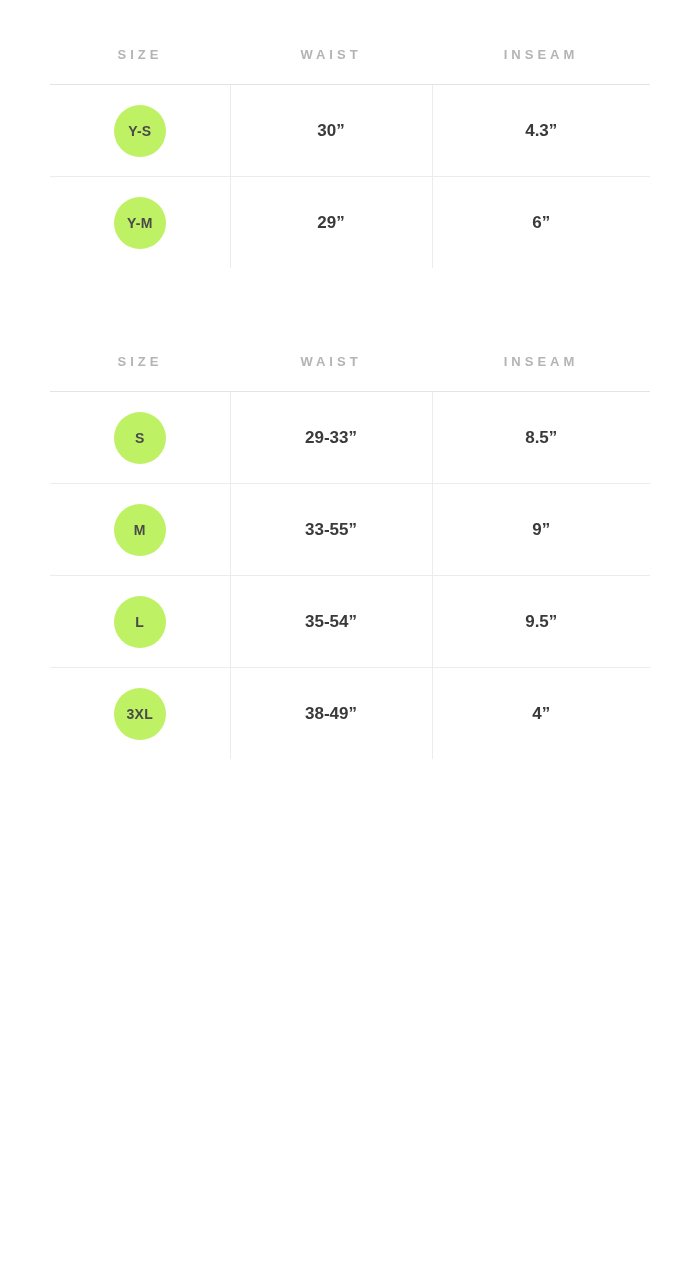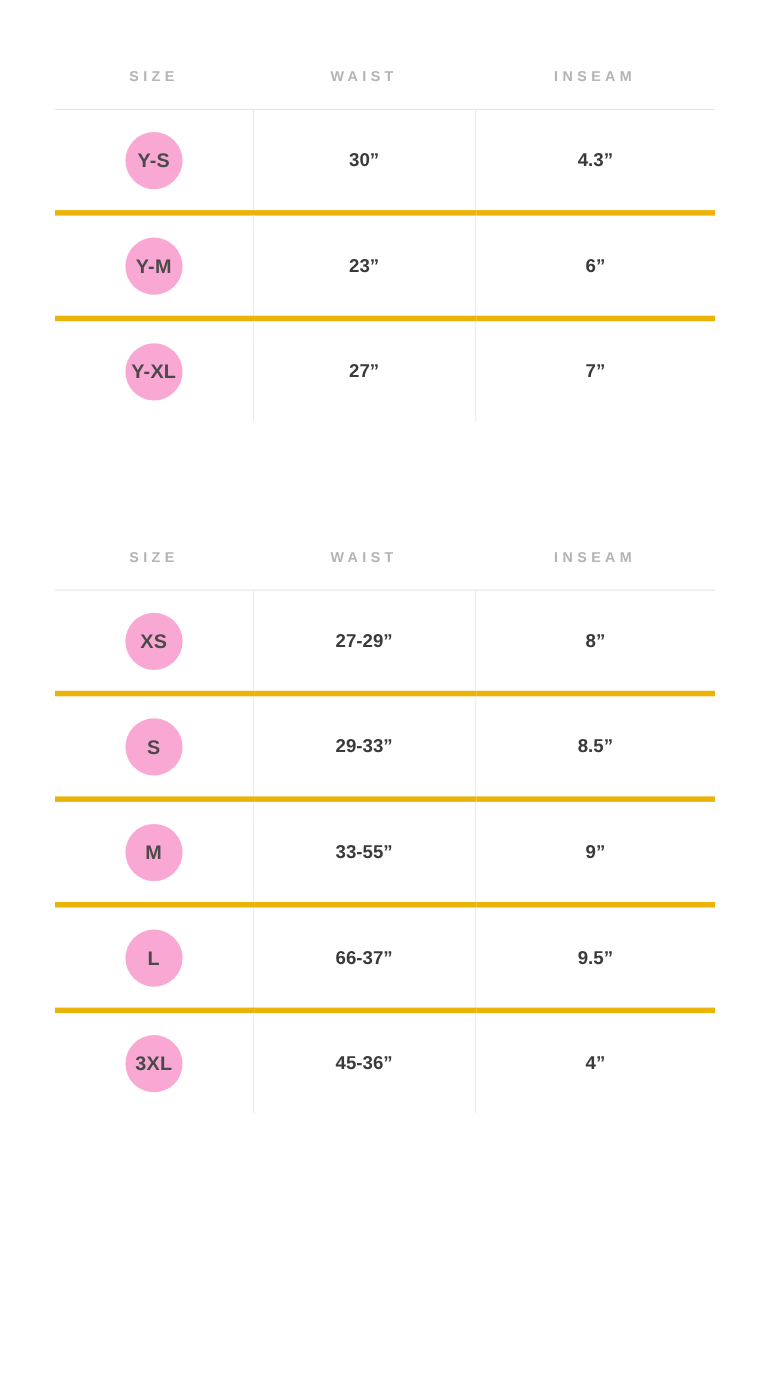--- a/index.html
+++ b/index.html
@@ -15,21 +15,21 @@
   }
 
   .page {
     width: 700px;
     box-sizing: border-box;
     padding: 0;
   }
 
   .size-table {
     width: 600px;
-    margin: 16px auto;
+    margin: 1px auto;
     border-collapse: collapse;
     table-layout: fixed;
   }
 
   
   .size-table col.c-size   { width: 180px; }
   .size-table col.c-waist  { width: 202px; }
   .size-table col.c-inseam { width: 218px; }
 
   .size-table thead th {
@@ -41,21 +41,21 @@
     text-align: center;
     padding: 0 0 22px 0;
     border: none;
     background: transparent;
   }
 
   .size-table tbody td {
     height: 91px;
     text-align: center;
     vertical-align: middle;
-    border-top: 5px solid #eab308;
+    border-top: 1px solid #eab308;
     border-bottom: 1px solid #ececec;
     font-size: 17px;
     font-weight: 700;
     color: #3a3a3a;
     padding: 0;
   }
 
   
   .size-table tbody td.col-waist,
   .size-table tbody td.col-inseam {
@@ -76,23 +76,23 @@
     border-left: none;
   }
 
   .size-badge {
     display: inline-flex;
     align-items: center;
     justify-content: center;
     width: 52px;
     height: 52px;
     border-radius: 50%;
-    background: #f9a8d4;
+    background: #bef264;
     color: #4a4a4a;
-    font-size: 18px;
+    font-size: 14px;
     font-weight: 700;
     line-height: 1;
     letter-spacing: 0.2px;
   }
 
   .table-block {
     padding-top: 46px;
   }
   .table-block.second {
     padding-top: 84px;
@@ -124,29 +124,22 @@
           <td class="col-size">
             <span class="size-badge">Y-S</span>
           </td>
           <td class="col-waist">30”</td>
           <td class="col-inseam">4.3”</td>
         </tr>
         <tr>
           <td class="col-size">
             <span class="size-badge">Y-M</span>
           </td>
-          <td class="col-waist">23”</td>
+          <td class="col-waist">29”</td>
           <td class="col-inseam">6”</td>
-        </tr>
-        <tr>
-          <td class="col-size">
-            <span class="size-badge">Y-XL</span>
-          </td>
-          <td class="col-waist">27”</td>
-          <td class="col-inseam">7”</td>
         </tr>
       </tbody>
     </table>
   </div>
 
   <div class="table-block second">
     <table class="size-table">
       <colgroup>
         <col class="c-size">
         <col class="c-waist">
@@ -155,51 +148,44 @@
       <thead>
         <tr>
           <th>SIZE</th>
           <th>WAIST</th>
           <th>INSEAM</th>
         </tr>
       </thead>
       <tbody>
         <tr>
           <td class="col-size">
-            <span class="size-badge">XS</span>
-          </td>
-          <td class="col-waist">27-29”</td>
-          <td class="col-inseam">8”</td>
-        </tr>
-        <tr>
-          <td class="col-size">
             <span class="size-badge">S</span>
           </td>
           <td class="col-waist">29-33”</td>
           <td class="col-inseam">8.5”</td>
         </tr>
         <tr>
           <td class="col-size">
             <span class="size-badge">M</span>
           </td>
           <td class="col-waist">33-55”</td>
           <td class="col-inseam">9”</td>
         </tr>
         <tr>
           <td class="col-size">
             <span class="size-badge">L</span>
           </td>
-          <td class="col-waist">66-37”</td>
+          <td class="col-waist">35-54”</td>
           <td class="col-inseam">9.5”</td>
         </tr>
         <tr>
           <td class="col-size">
             <span class="size-badge">3XL</span>
           </td>
-          <td class="col-waist">45-36”</td>
+          <td class="col-waist">38-49”</td>
           <td class="col-inseam">4”</td>
         </tr>
       </tbody>
     </table>
   </div>
 
   <div class="spacer-bottom"></div>
 </div>
 
 </body></html>

